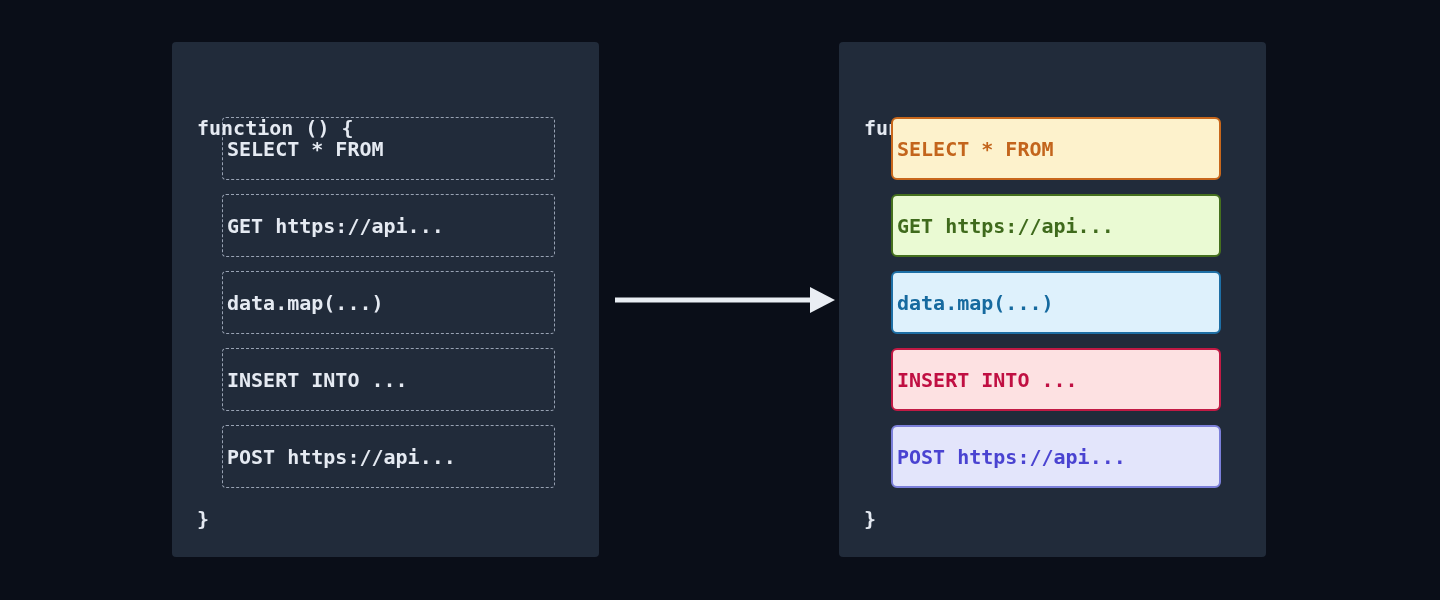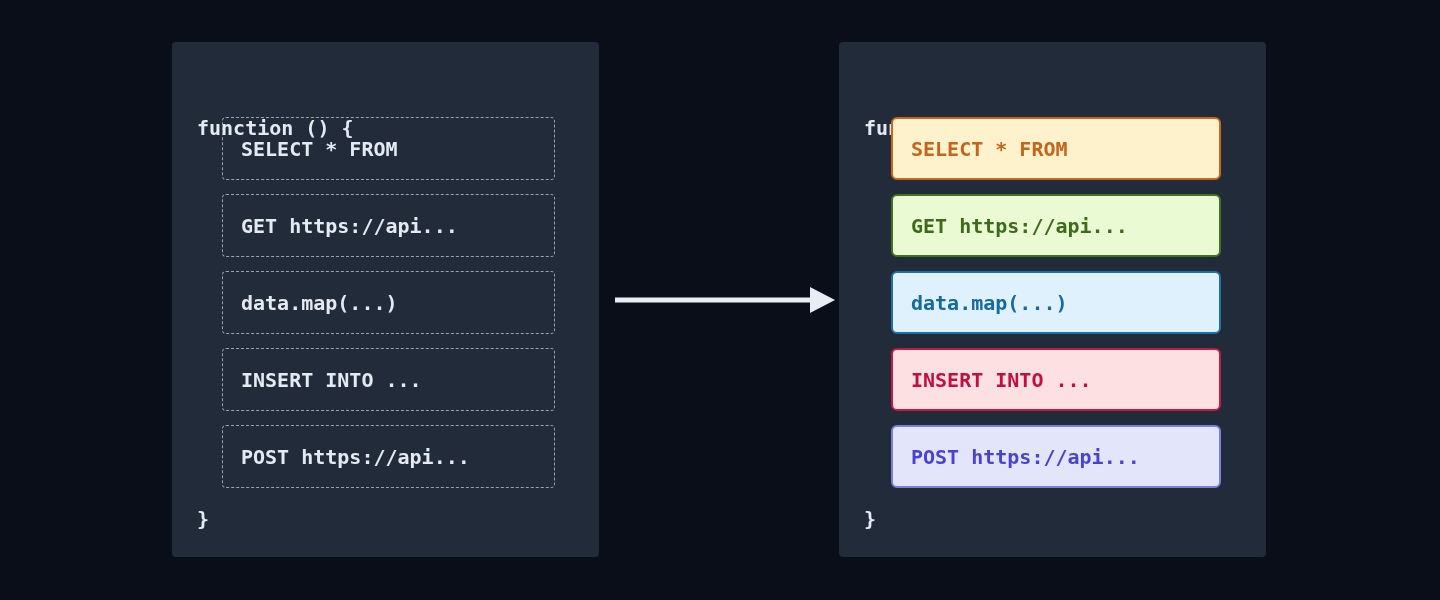--- a/index.html
+++ b/index.html
@@ -48,21 +48,21 @@
     position: absolute;
     top: 75px;
   }
   .panel-left .block-list  { left: 50px; width: 333px; }
   .panel-right .block-list { left: 52px; width: 330px; }
   .code-block {
     height: 63px;
     margin-bottom: 14px;
     display: flex;
     align-items: center;
-    padding-left: 18px;
+    padding-left: 4px;
     font-size: 20px;
     font-weight: bold;
     white-space: pre;
   }
   .code-block.ghost {
     border: 1.5px dashed #98a2b3;
     border-radius: 4px;
     color: #e5eaf2;
     background: transparent;
   }

